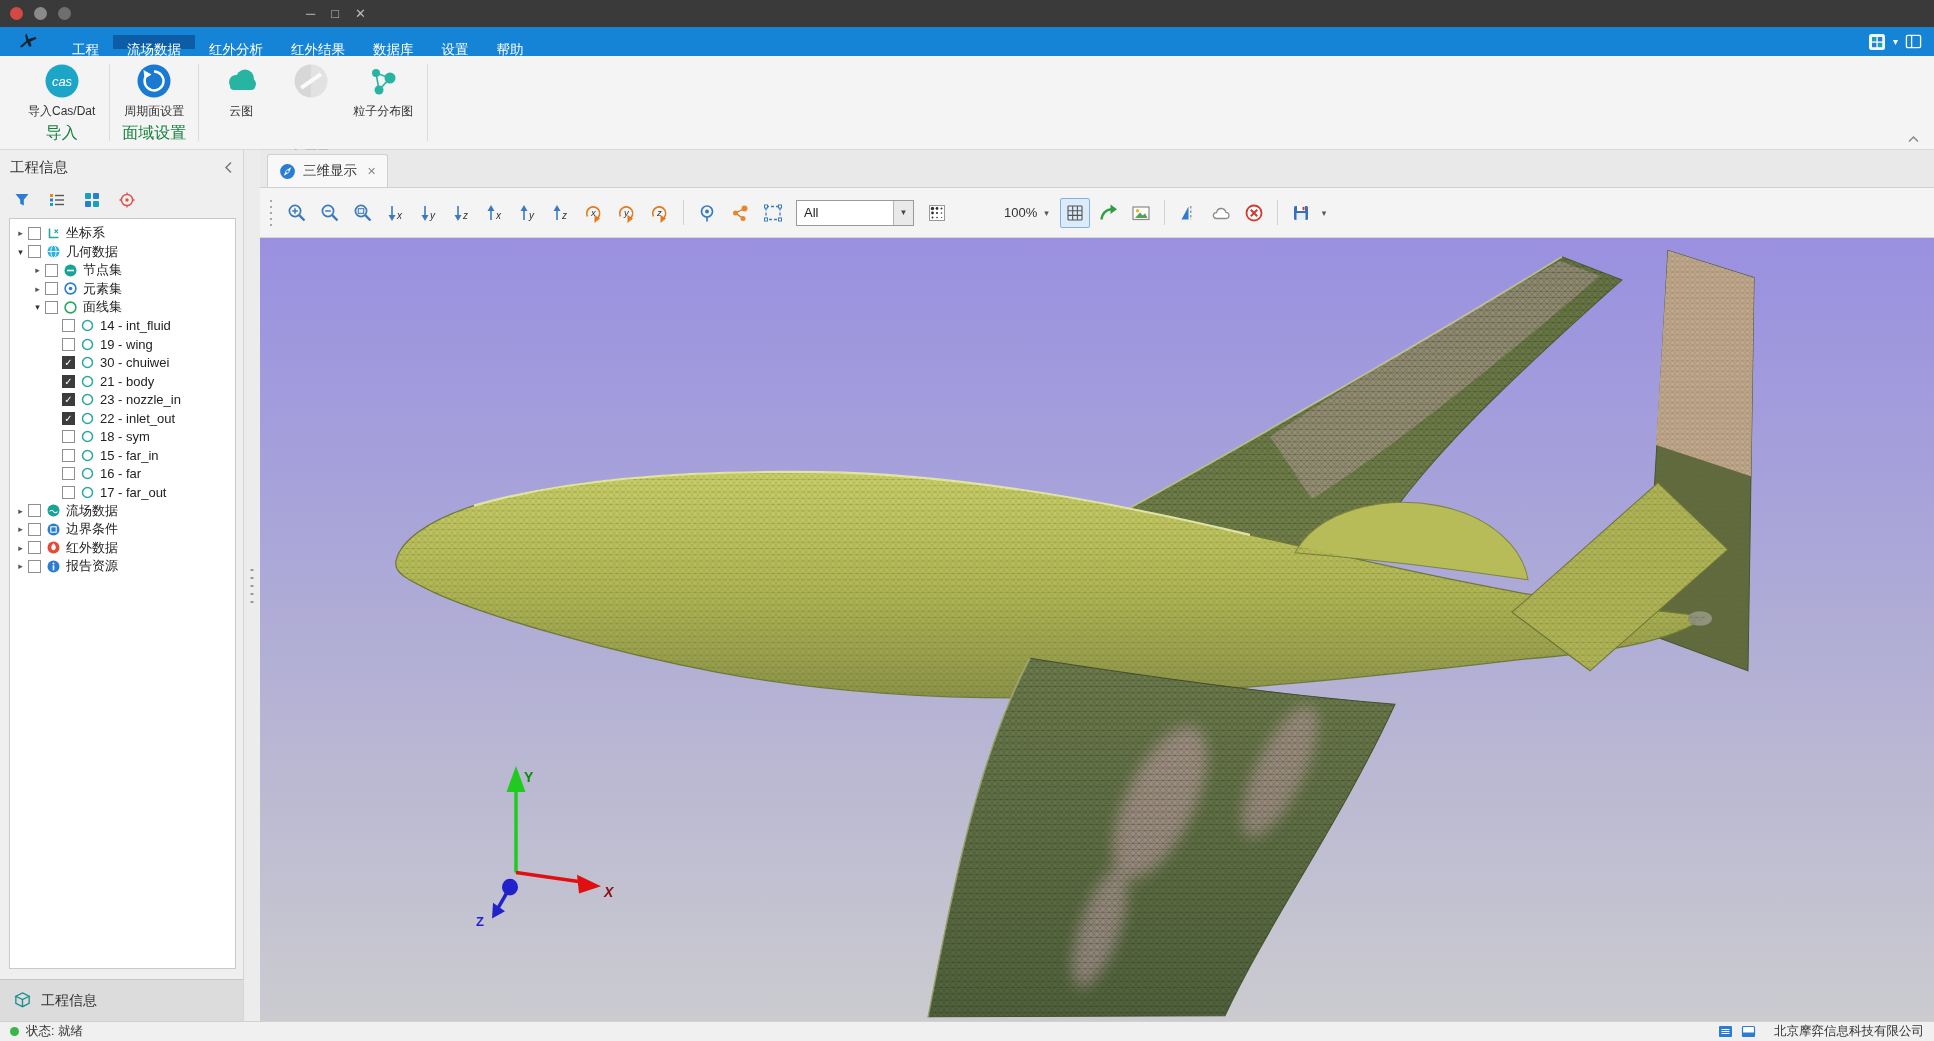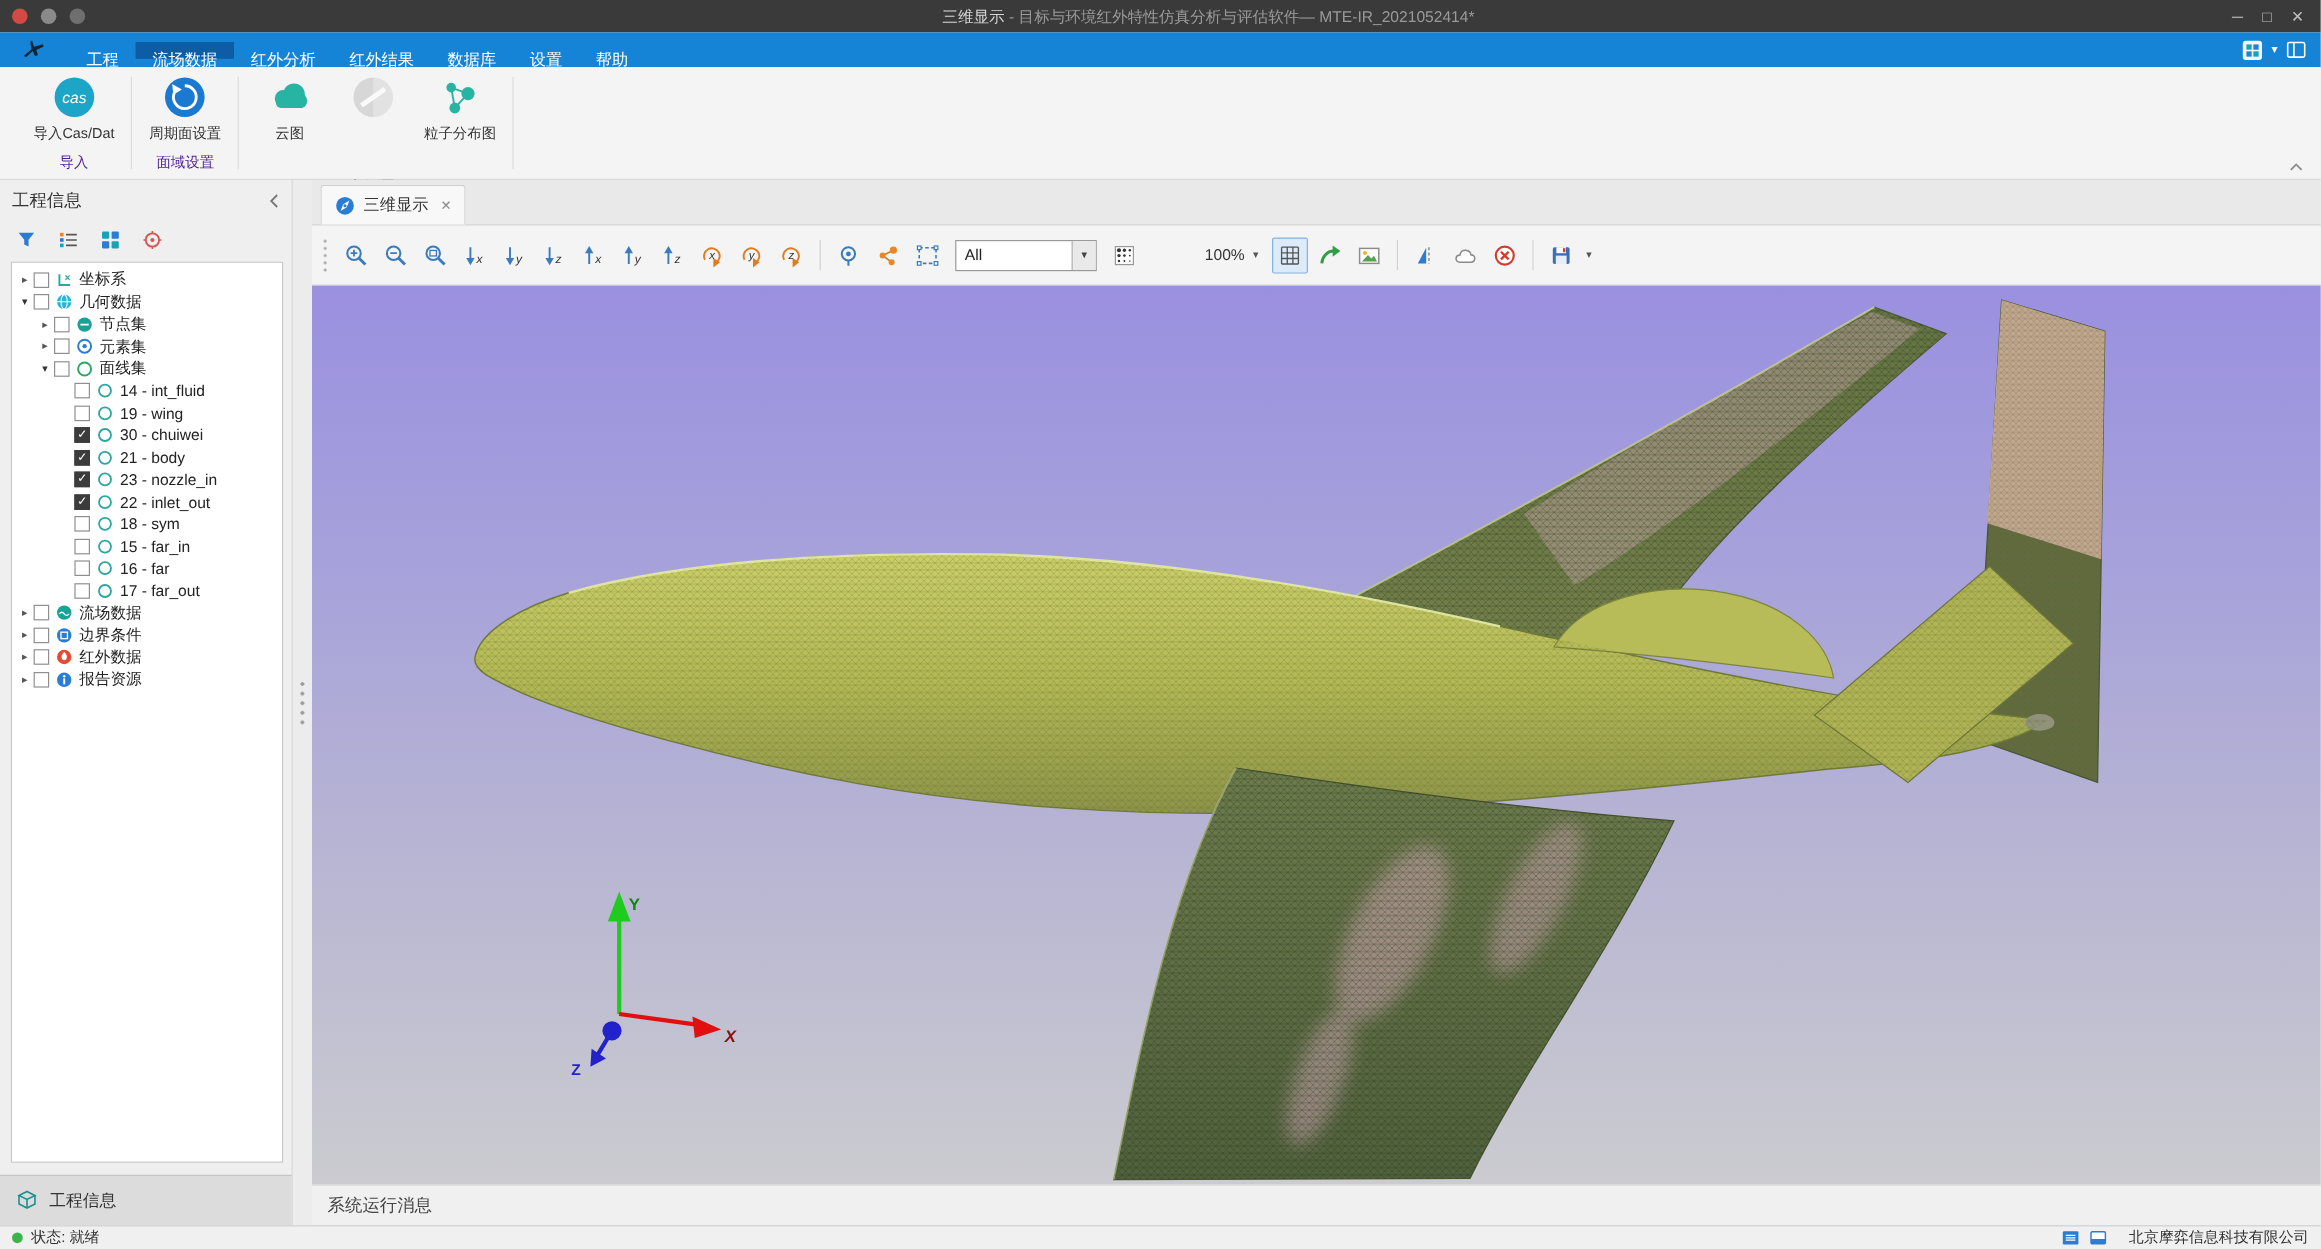--- a/index.html
+++ b/index.html
@@ -34,21 +34,21 @@
 
   
   .ribbon { height: 94px; background: #f4f4f4; border-bottom: 1px solid #d9d9d9; position: relative; }
   .ribbon-groups { display: flex; height: 100%; align-items: stretch; padding-left: 16px; }
   .ribbon-group { display: flex; flex-direction: column; align-items: center; padding: 5px 8px 0; }
   .btn-row { display: flex; gap: 6px; flex: 1; }
   .ribbon-btn { min-width: 64px; display: flex; flex-direction: column; align-items: center; padding: 1px 4px; border-radius: 3px; }
   .ribbon-btn.disabled { opacity: .6; filter: grayscale(1); gap: 44px; }
   .ricon svg { width: 38px; height: 38px; }
   .rlabel { font-size: 12px; color: #333; margin-top: 3px; white-space: nowrap; }
-  .rgroup-label { font-size: 12px; color: #4c1d95; padding: 1px 0 5px; }
+  .rgroup-label { font-size: 16px; color: #15803d; padding: 1px 0 5px; }
   .ribbon-sep { width: 1px; background: #dcdcdc; margin: 8px 2px; }
   .ribbon-collapse { position: absolute; right: 14px; bottom: 6px; }
 
   
   .workspace { position: absolute; top: 150px; bottom: 20px; left: 0; right: 0; display: flex; }
 
   
   .left-panel { width: 244px; background: #efefef; display: flex; flex-direction: column; border-right: 1px solid #d5d5d5; }
   .lp-header { height: 34px; display: flex; align-items: center; padding: 0 10px; font-size: 14.5px; color: #333; }
   .lp-collapse { margin-left: auto; color: #777; font-size: 15px; }
@@ -104,21 +104,20 @@
 </style>
 </head>
 <body>
 
 <div class="titlebar">
   <div class="tb-dots">
     <span class="dot red"></span>
     <span class="dot g1"></span>
     <span class="dot g2"></span>
   </div>
-  <div class="tb-title"><span class="app">三维显示</span><span> - 目标与环境红外特性仿真分析与评估软件— MTE-IR_2021052414*</span></div>
   <div class="tb-controls">
     <span>─</span>
     <span>□</span>
     <span>✕</span>
   </div>
 </div>
 
 <div class="menubar">
   <span class="logo">
     <svg viewBox="0 0 24 24" width="22" height="22">
@@ -839,23 +838,20 @@
           <polygon points="341,620 317,609 319,627" fill="#e01010"></polygon>
           <text x="344" y="630" font-size="14" font-weight="bold" font-style="italic" fill="#8b1010">X</text>
           <circle cx="250" cy="621" r="8" fill="#2222cc"></circle>
           <line x1="250" y1="621" x2="238" y2="641" stroke="#2222cc" stroke-width="3.5"></line>
           <polygon points="232,651 233,636 245,644" fill="#2222cc"></polygon>
           <text x="216" y="658" font-size="13" font-weight="bold" fill="#2222cc">Z</text>
         </g>
       </svg>
     </div>
 
-    <div class="msgbar">
-      <span>系统运行消息</span>
-    </div>
   </div>
 </div>
 
 <div class="statusbar">
   <span class="sb-dot"></span>
   <span>状态: 就绪</span>
   <div class="sb-right">
     <span>
       <svg viewBox="0 0 15 15">
           <rect x="1" y="2" width="13" height="11" rx="1" fill="#2b7cd3"></rect>

